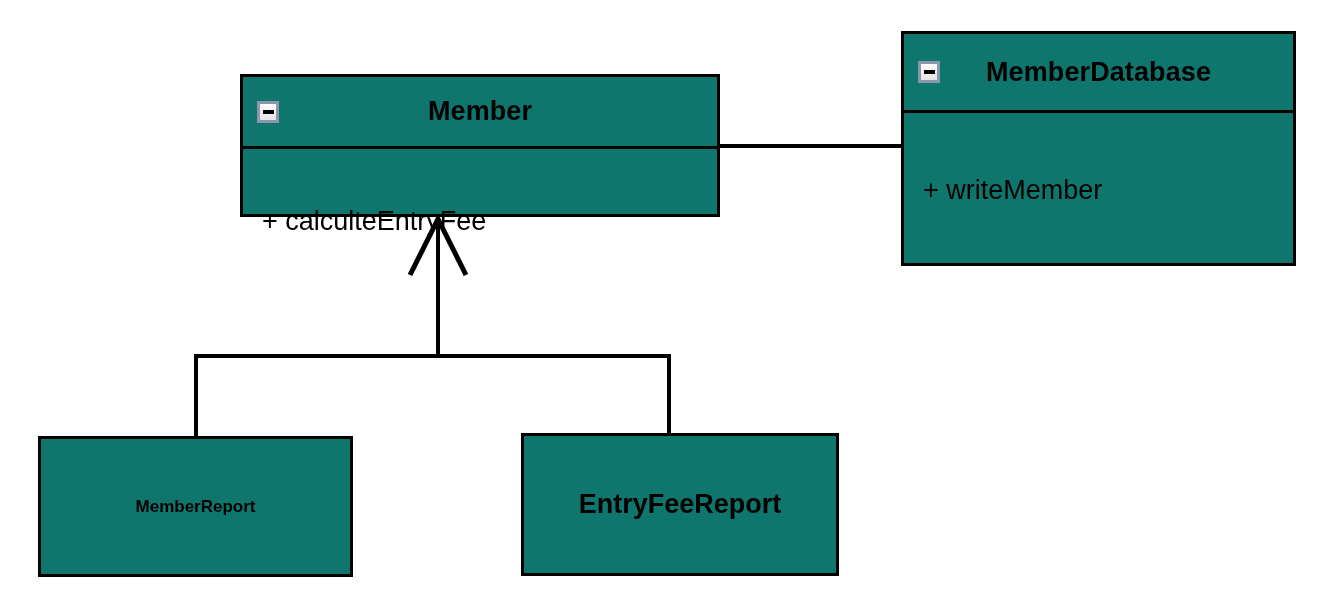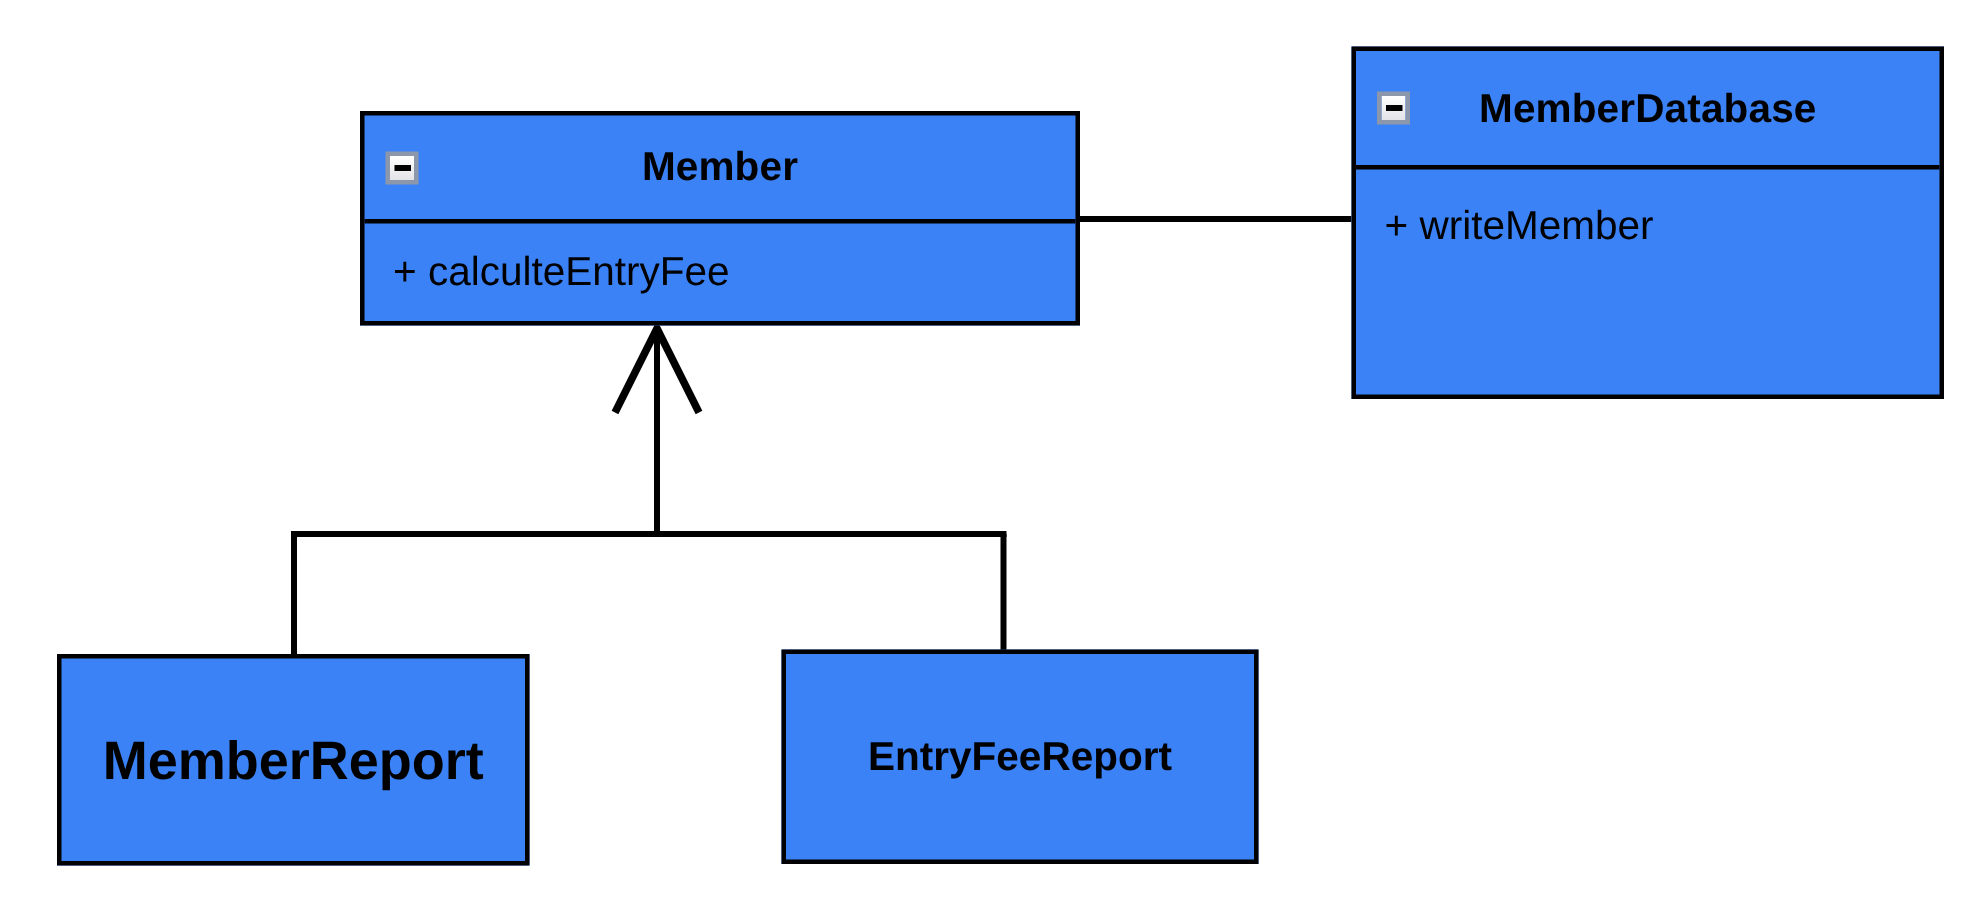--- a/index.html
+++ b/index.html
@@ -21,21 +21,21 @@
   #edge-layer {
     position: absolute;
     left: 0;
     top: 0;
     width: 1322px;
     height: 608px;
   }
   .uml-class {
     position: absolute;
     box-sizing: border-box;
-    background: #3b82f6;
+    background: #0f766e;
     border: 3px solid #000000;
     z-index: 2;
   }
   .class-header {
     position: relative;
     box-sizing: border-box;
     display: flex;
     align-items: center;
     justify-content: center;
     font-weight: bold;
@@ -60,20 +60,21 @@
     justify-content: center;
     cursor: pointer;
   }
   .collapse-icon .bar {
     width: 11px;
     height: 4px;
     background: #000000;
   }
   .members {
     box-sizing: border-box;
+    margin-top: 40px;
   }
   .member-row {
     display: flex;
     align-items: center;
     padding-left: 19px;
     color: #000000;
     white-space: nowrap;
   }
   .simple-class {
     display: flex;
@@ -87,21 +88,21 @@
   #class-member          { left: 240px; top: 74px;  width: 480px; height: 143px; }
   #class-member .class-header { height: 72px; font-size: 27px; }
   #class-member .members { height: 65px; }
   #class-member .member-row { height: 65px; font-size: 27px; }
 
   #class-memberdatabase  { left: 901px; top: 31px;  width: 395px; height: 235px; }
   #class-memberdatabase .class-header { height: 79px; font-size: 27px; }
   #class-memberdatabase .members { height: 150px; }
   #class-memberdatabase .member-row { height: 75px; font-size: 27px; }
 
-  #class-memberreport    { left: 38px;  top: 436px; width: 315px; height: 141px; font-size: 36px; }
+  #class-memberreport    { left: 38px;  top: 436px; width: 315px; height: 141px; font-size: 17px; }
   #class-entryfeereport  { left: 521px; top: 433px; width: 318px; height: 143px; font-size: 27px; align-items: center; }
 </style>
 </head>
 <body>
 
 <div id="diagram-canvas">
 
   <svg id="edge-layer" viewBox="0 0 1322 608" width="1322" height="608" aria-hidden="true">
 
     <g>

